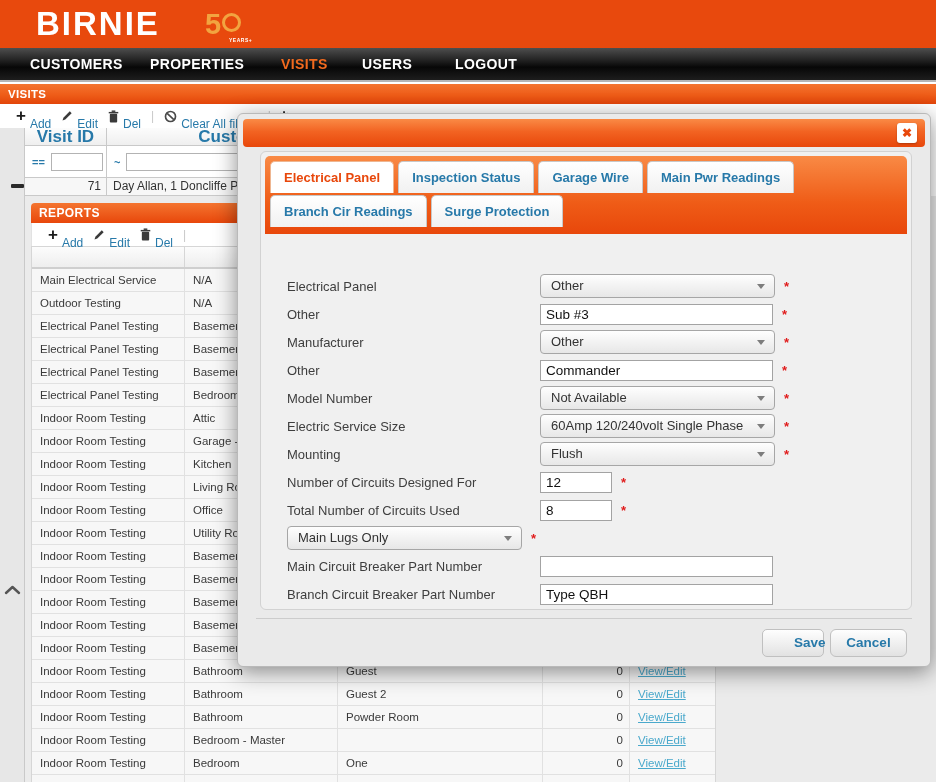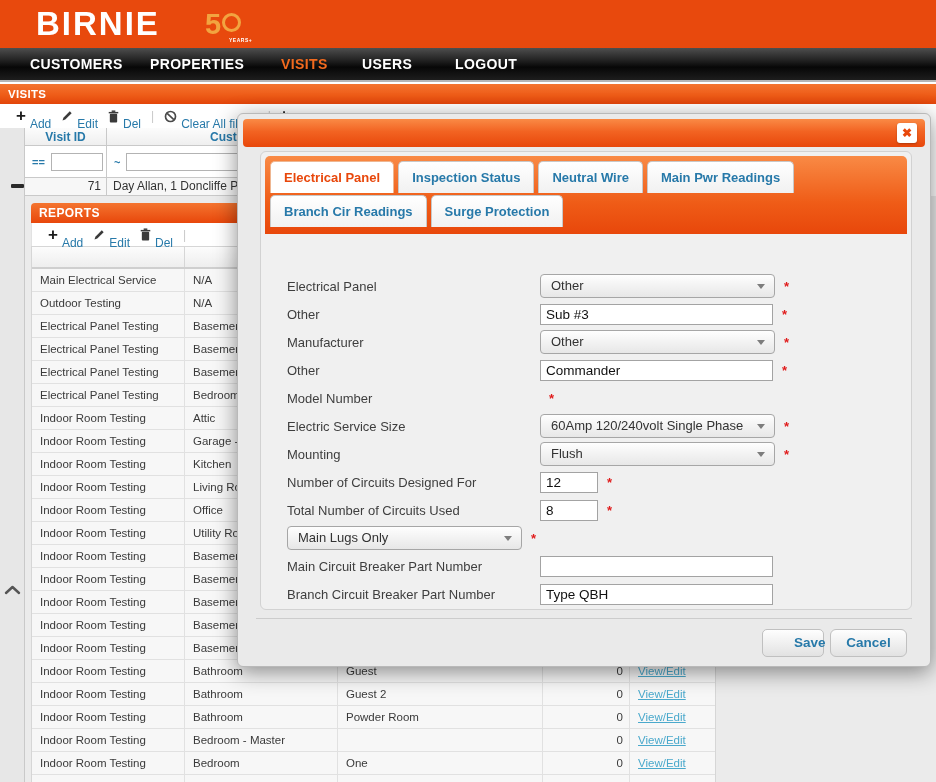--- a/index.html
+++ b/index.html
@@ -36,21 +36,21 @@
   .visits-toolbar { position:absolute; left:0; top:104px; width:100%; height:24px; background:#fff; padding-left:6px; }
 
   
   .gutter { position:absolute; left:0; top:128px; width:25px; height:654px; background:#e7e7e7; border-right:1px solid #c9c9c9; }
   .row-collapse { position:absolute; left:11px; top:56px; width:13px; height:4px; background:#2a2a2a; border-radius:1px; cursor:pointer; }
   .scroll-top { position:absolute; left:4px; top:457px; cursor:pointer; }
 
   
   .visits-grid { position:absolute; left:25px; top:128px; width:695px; }
   .vg-header { display:flex; height:18px; background:linear-gradient(#fcfcfc,#efefef); border-bottom:1px solid #c9c9c9; }
-  .vg-header .c { border-right:1px solid #c9c9c9; color:#2779a9; font-weight:bold; font-size:12px; text-align:center; line-height:18px; }
+  .vg-header .c { border-right:1px solid #c9c9c9; color:#2779a9; font-weight:bold; font-size:17px; text-align:center; line-height:18px; }
   .vg-filter { display:flex; height:32px; background:#fff; border-bottom:1px solid #c9c9c9; }
   .vg-filter .c { border-right:1px solid #c9c9c9; display:flex; align-items:center; }
   .vg-filter .op { color:#2779a9; font-weight:bold; font-size:11px; margin-left:7px; }
   .vg-filter input { height:18px; border:1px solid #b3b3b3; background:#fff; margin-left:6px; font-size:12px; padding:0 3px; font-family:inherit; }
   .f-in-1 { width:52px; } .f-in-2 { width:215px; }
   .vg-row { display:flex; height:18px; background:#f7f7f7; border-bottom:1px solid #c9c9c9; font-size:12px; color:#333; cursor:pointer; }
   .vg-row .c { border-right:1px solid #c9c9c9; line-height:17px; white-space:nowrap; overflow:hidden; }
   .col-vid { width:82px; flex:none; } .col-cust { width:263px; flex:none; } .col-rest { flex:1; border-right:none !important; }
   .vg-row .col-vid { text-align:right; padding-right:5px; }
   .vg-row .col-cust { padding-left:6px; }
@@ -94,21 +94,21 @@
   .tab.active { background:#fff; color:#e8470b; border-color:#eeb691; }
   .dlg-form { position:absolute; left:0; top:120px; width:100%; }
   .frow { height:28px; display:flex; align-items:center; padding-left:26px; }
   .flabel { width:253px; flex:none; font-size:13px; color:#3e3e3e; }
   .fselect { width:235px; height:24px; flex:none; position:relative; border:1px solid #a6a6a6; border-radius:4px;
     background:linear-gradient(#fefefe,#e7e7e7); font-size:13px; color:#333; line-height:22px; padding-left:10px; cursor:pointer; }
   .sel-arrow { position:absolute; right:9px; top:9px; width:0; height:0;
     border-left:4px solid transparent; border-right:4px solid transparent; border-top:5px solid #7d7d7d; }
   .finput { width:233px; height:21px; flex:none; border:1px solid #a3a3a3; background:#fff; font-size:13.5px;
     color:#111; padding:0 5px; font-family:inherit; }
-  .finput.small { width:58px; }
+  .finput.small { width:72px; }
   .req { color:#e01b1b; font-weight:bold; margin-left:9px; font-size:13px; }
   .dlg-buttons { position:absolute; left:18px; right:18px; top:504px; height:44px; border-top:1px solid #cccccc; }
   .btn { position:absolute; top:10px; height:28px; border-radius:5px; border:1px solid #c0c0c0;
     background:linear-gradient(#fefefe,#e2e2e2); color:#2779a9; font-weight:bold; font-size:13.5px;
     text-align:center; line-height:26px; cursor:pointer; font-family:inherit; }
   .btn-save { right:88px; width:62px;padding-left:31px; }
   .btn-cancel { right:5px; width:77px;border-radius:6px; }
 
   svg { display:block; }
 </style>
@@ -397,21 +397,21 @@
   </div>
         </div>
     </div>
   </section>
 
   <div class="dialog">
     <div class="dlg-titlebar">
       <div class="dlg-close">✖</div>
     </div>
     <div class="dlg-widget">
-      <div class="tabstrip" id="tabstrip"><div class="tab active"><span>Electrical Panel</span></div><div class="tab"><span>Inspection Status</span></div><div class="tab"><span>Neutral Wire</span></div><div class="tab"><span>Main Pwr Readings</span></div><div class="tab"><span>Branch Cir Readings</span></div><div class="tab"><span>Surge Protection</span></div></div>
+      <div class="tabstrip" id="tabstrip"><div class="tab active"><span>Electrical Panel</span></div><div class="tab"><span>Inspection Status</span></div><div class="tab"><span>Garage Wire</span></div><div class="tab"><span>Main Pwr Readings</span></div><div class="tab"><span>Branch Cir Readings</span></div><div class="tab"><span>Surge Protection</span></div></div>
       <div class="dlg-form" id="dlg-form">
           <div class="frow">
     <label class="flabel">Electrical Panel</label>
     <div class="fselect">
       <span>Other</span>
       <span class="sel-arrow"></span>
     </div>
 
     <span class="req">*</span>
   </div>
@@ -431,20 +431,24 @@
     <span class="req">*</span>
   </div>
           <div class="frow">
     <label class="flabel">Other</label>
 
     <input class="finput" value="Commander" style="">
     <span class="req">*</span>
   </div>
           <div class="frow">
     <label class="flabel">Model Number</label>
+    <div class="fselect">
+      <span>Not Available</span>
+      <span class="sel-arrow"></span>
+    </div>
 
     <span class="req">*</span>
   </div>
           <div class="frow">
     <label class="flabel">Electric Service Size</label>
     <div class="fselect">
       <span>60Amp 120/240volt Single Phase</span>
       <span class="sel-arrow"></span>
     </div>
 

